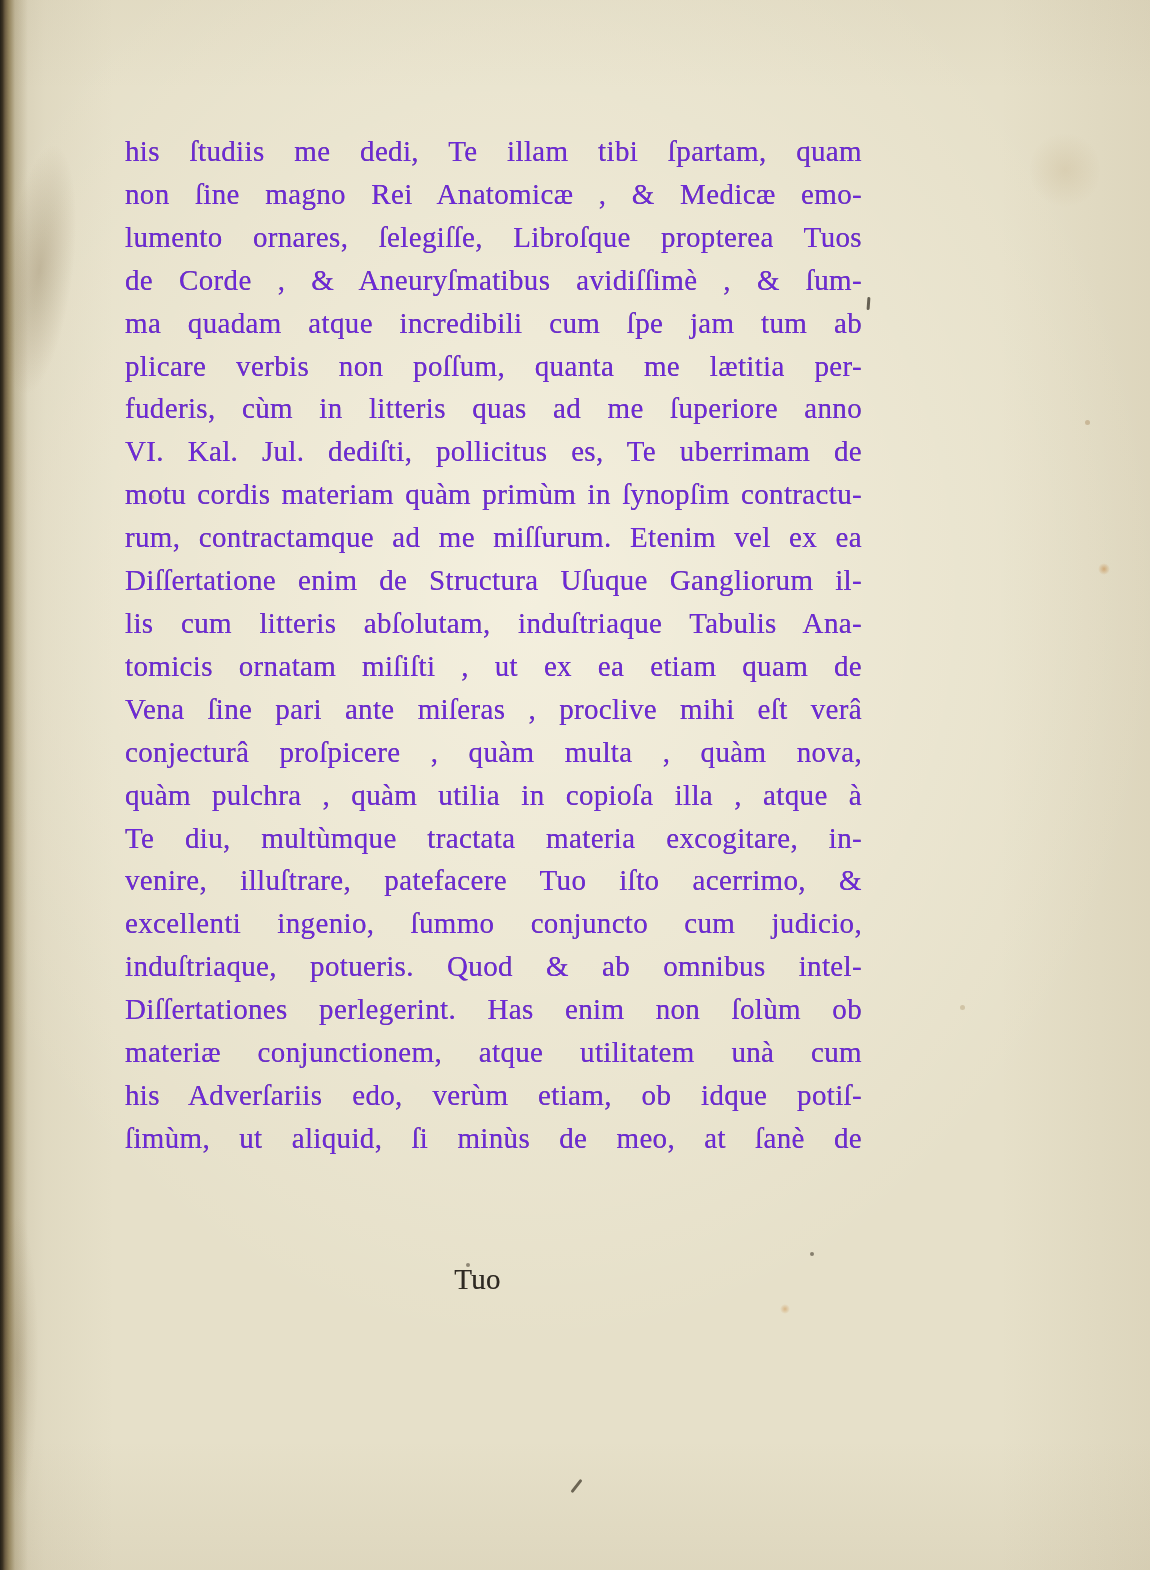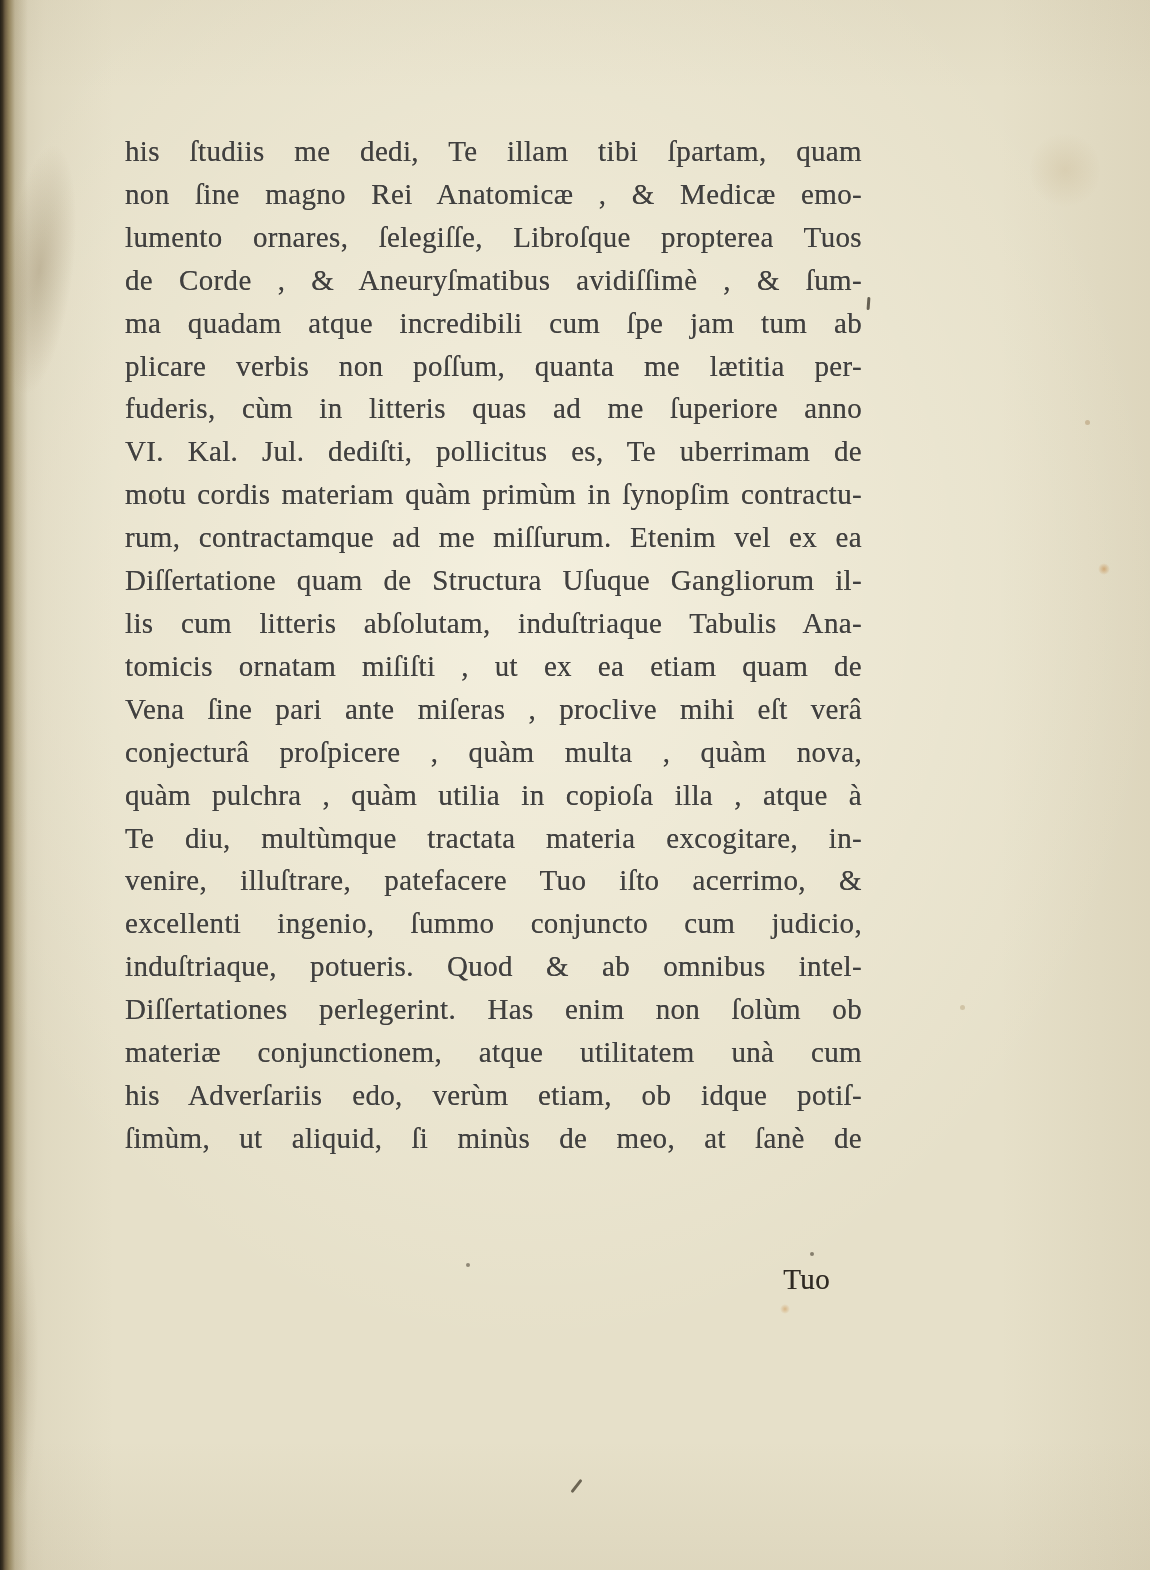--- a/index.html
+++ b/index.html
@@ -29,32 +29,32 @@
     background: radial-gradient(ellipse 48px 180px at 32% 45%, rgba(110,88,50,0.28), rgba(110,88,50,0) 70%);
     transform: rotate(7deg);
   }
   .gutter-shade2 {
     position: absolute; left: 0px; top: 1150px; width: 70px; height: 420px;
     background: radial-gradient(ellipse 30px 210px at 25% 50%, rgba(110,88,50,0.18), rgba(110,88,50,0) 70%);
   }
   .text-block {
     position: absolute; left: 125px; top: 130px; width: 737px;
     font-size: 29px; line-height: 42.9px;
-    color: #404040;
+    color: #6d28d9;
     letter-spacing: 0.012em;
     text-shadow: 0 0 0.6px rgba(47,42,35,0.65);
   }
   .line {
     text-align: justify;
     text-align-last: justify;
   }
   .seg.italic { }
   .catchword-row {
     position: absolute; left: 125px; top: 1258px; width: 737px;
-    text-align: right;
+    text-align: center;
     font-size: 29px; line-height: 42.9px;
     color: #2f2a23;
     letter-spacing: 0.012em;
     text-shadow: 0 0 0.6px rgba(47,42,35,0.65);
   }
   .catchword-row .cw { margin-right: 32px; }
 
   
   .mark { position: absolute; pointer-events: none; }
   .mark-ink-right    { left: 867px; top: 297px; width: 3px;  height: 13px; background: #454033; transform: rotate(4deg); opacity: .8; border-radius: 2px; }
@@ -82,21 +82,21 @@
     <div class="line"><span class="seg">his ſtudiis me dedi, Te illam tibi ſpartam, quam</span></div>
     <div class="line"><span class="seg">non ſine magno Rei Anatomicæ , &amp; Medicæ emo-</span></div>
     <div class="line"><span class="seg">lumento ornares, ſelegiſſe, Libroſque propterea Tuos</span></div>
     <div class="line"><span class="seg">de Corde , &amp; Aneuryſmatibus avidiſſimè , &amp; ſum-</span></div>
     <div class="line"><span class="seg">ma quadam atque incredibili cum ſpe jam tum ab</span></div>
     <div class="line"><span class="seg">plicare verbis non poſſum, quanta me lætitia per-</span></div>
     <div class="line"><span class="seg">fuderis, cùm in litteris quas ad me ſuperiore anno</span></div>
     <div class="line"><span class="seg">VI. Kal. Jul. dediſti, pollicitus es, Te </span><span class="seg italic">uberrimam de</span></div>
     <div class="line"><span class="seg italic">motu cordis materiam quàm primùm in ſynopſim contractu-</span></div>
     <div class="line"><span class="seg italic">rum, contractamque ad me miſſurum</span><span class="seg">. Etenim vel ex ea</span></div>
-    <div class="line"><span class="seg">Diſſertatione quam </span><span class="seg italic">de Structura Uſuque Gangliorum</span><span class="seg"> il-</span></div>
+    <div class="line"><span class="seg">Diſſertatione enim </span><span class="seg italic">de Structura Uſuque Gangliorum</span><span class="seg"> il-</span></div>
     <div class="line"><span class="seg">lis cum litteris abſolutam, induſtriaque Tabulis Ana-</span></div>
     <div class="line"><span class="seg">tomicis ornatam miſiſti , ut ex ea etiam quam </span><span class="seg italic">de</span></div>
     <div class="line"><span class="seg italic">Vena ſine pari</span><span class="seg"> ante miſeras , proclive mihi eſt verâ</span></div>
     <div class="line"><span class="seg">conjecturâ proſpicere , quàm multa , quàm nova,</span></div>
     <div class="line"><span class="seg">quàm pulchra , quàm utilia in copioſa illa , atque à</span></div>
     <div class="line"><span class="seg">Te diu, multùmque tractata materia excogitare, in-</span></div>
     <div class="line"><span class="seg">venire, illuſtrare, patefacere Tuo iſto acerrimo, &amp;</span></div>
     <div class="line"><span class="seg">excellenti ingenio, ſummo conjuncto cum judicio,</span></div>
     <div class="line"><span class="seg">induſtriaque, potueris. Quod &amp; ab omnibus intel-</span></div>
     <div class="line"><span class="seg">Diſſertationes perlegerint. Has enim non ſolùm ob</span></div>

